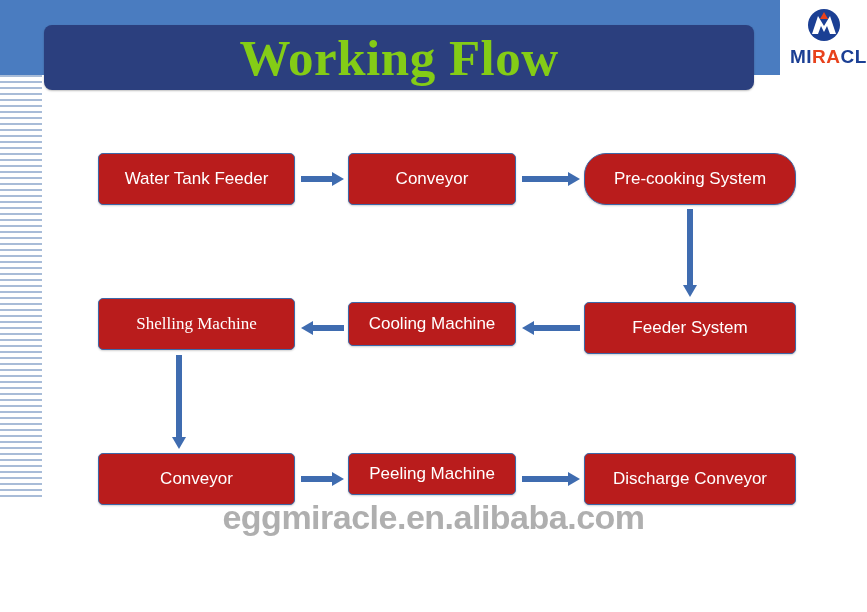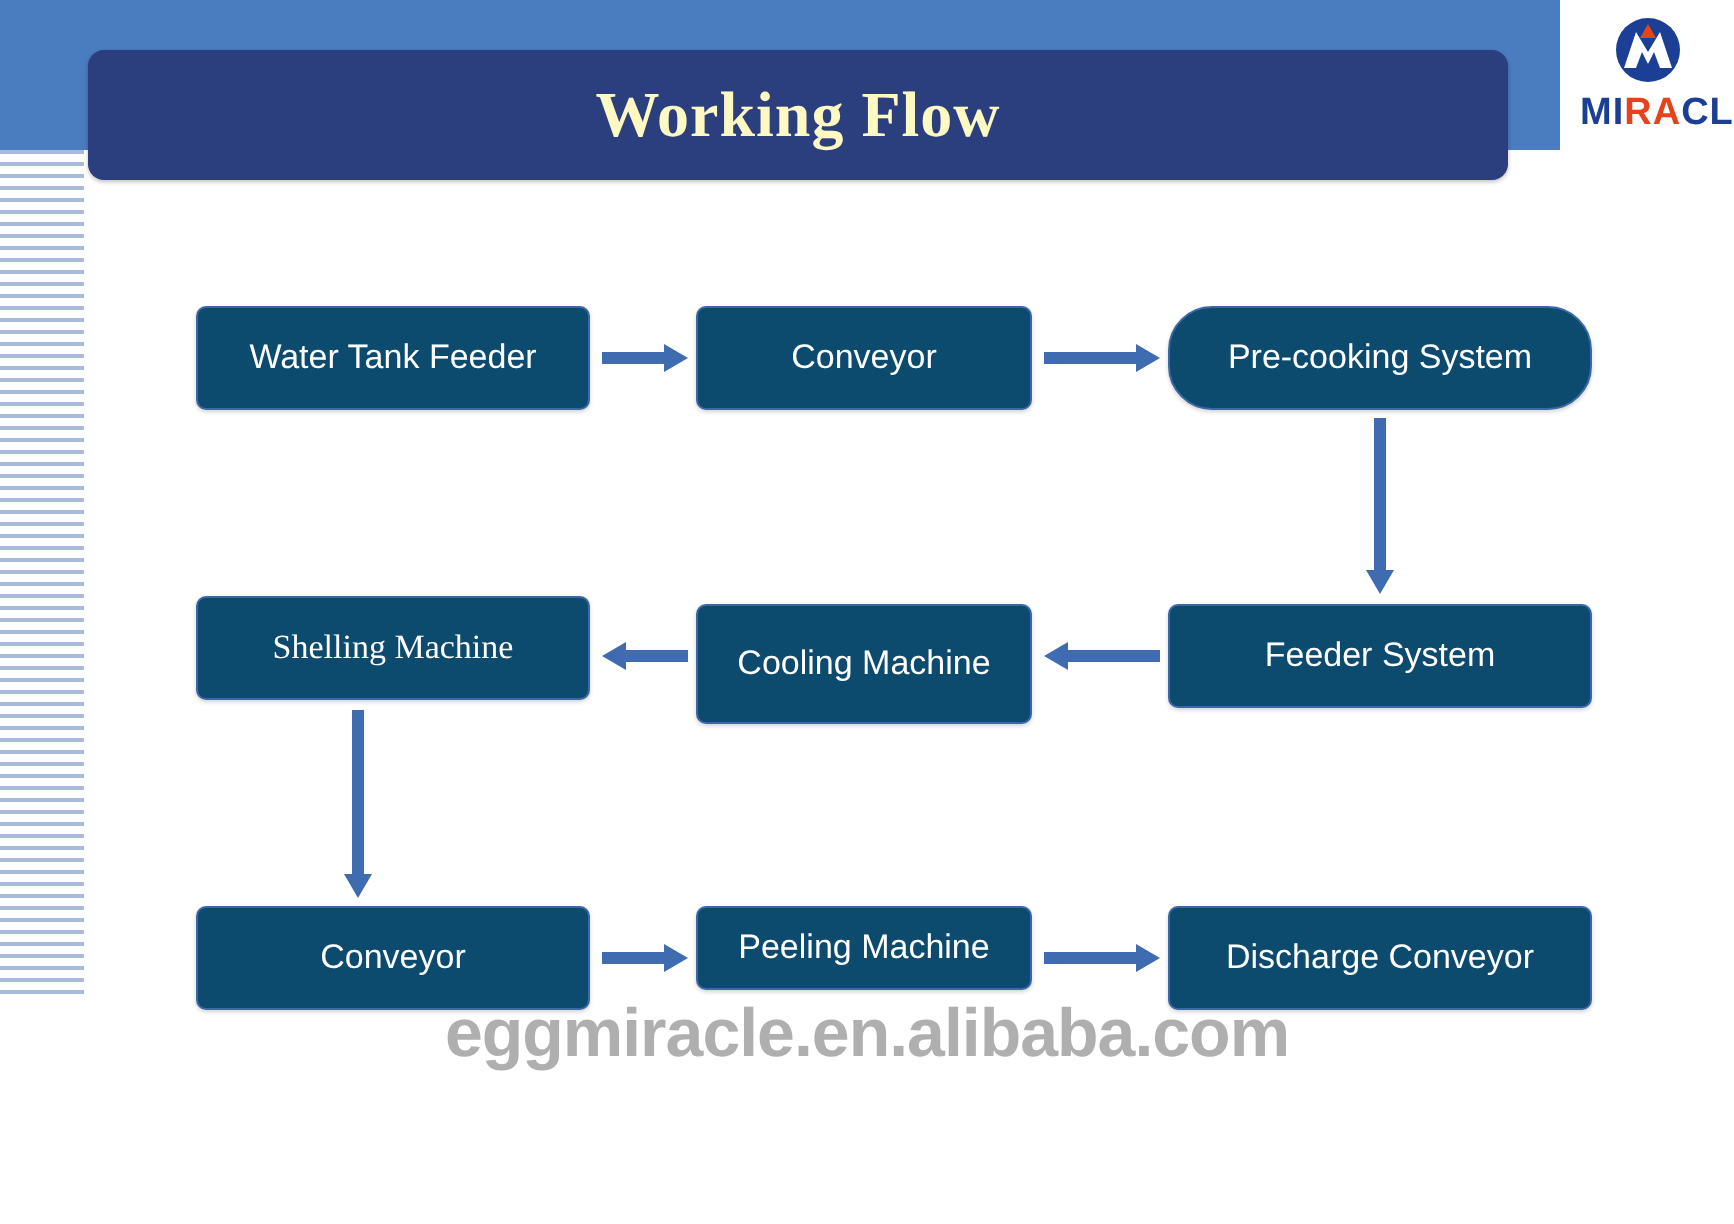--- a/index.html
+++ b/index.html
@@ -64,23 +64,23 @@
     width: 710px;
     height: 65px;
     background: #2b3f7e;
     border-radius: 8px;
     display: flex;
     align-items: center;
     justify-content: center;
     box-shadow: 0 1px 2px rgba(0,0,0,0.25);
   }
   .title-plaque .title-text {
-    color: #fef9c3;
+    color: #84cc16;
     font-family: "Liberation Serif", serif;
-    font-size: 32px;
+    font-size: 51px;
     font-weight: bold;
     letter-spacing: 0.5px;
   }
 
   
   .logo {
     position: absolute;
     left: 790px;
     top: 8px;
     width: 70px;
@@ -102,21 +102,21 @@
     font-size: 19px;
     font-weight: bold;
     letter-spacing: 0.5px;
     color: #1b3f94;
   }
   .logo-text .ra { color: #e8421c; }
 
   
   .flow-box {
     position: absolute;
-    background: #0c4a6e;
+    background: #b91c1c;
     border: 1px solid #3d68a8;
     border-radius: 5px;
     display: flex;
     align-items: center;
     justify-content: center;
     color: #ffffff;
     font-size: 17px;
     box-sizing: border-box;
     box-shadow: 0 1px 2px rgba(0,0,0,0.18);
   }
@@ -211,21 +211,21 @@
     </div>
     <div class="flow-box" style="left: 348px; top: 153px; width: 168px; height: 52px;">
       <span>Conveyor</span>
     </div>
     <div class="flow-box" style="left: 584px; top: 153px; width: 212px; height: 52px; border-radius: 22px;">
       <span>Pre-cooking System</span>
     </div>
     <div class="flow-box" style="left: 584px; top: 302px; width: 212px; height: 52px;">
       <span>Feeder System</span>
     </div>
-    <div class="flow-box" style="left: 348px; top: 302px; width: 168px; height: 60px; align-items: center;">
+    <div class="flow-box" style="left: 348px; top: 302px; width: 168px; height: 44px; align-items: center;">
       <span>Cooling Machine</span>
     </div>
     <div class="flow-box" style="left: 98px; top: 298px; width: 197px; height: 52px; font-family: Liberation Serif, serif;">
       <span>Shelling Machine</span>
     </div>
     <div class="flow-box" style="left: 98px; top: 453px; width: 197px; height: 52px;">
       <span>Conveyor</span>
     </div>
     <div class="flow-box" style="left: 348px; top: 453px; width: 168px; height: 42px;">
       <span>Peeling Machine</span>

